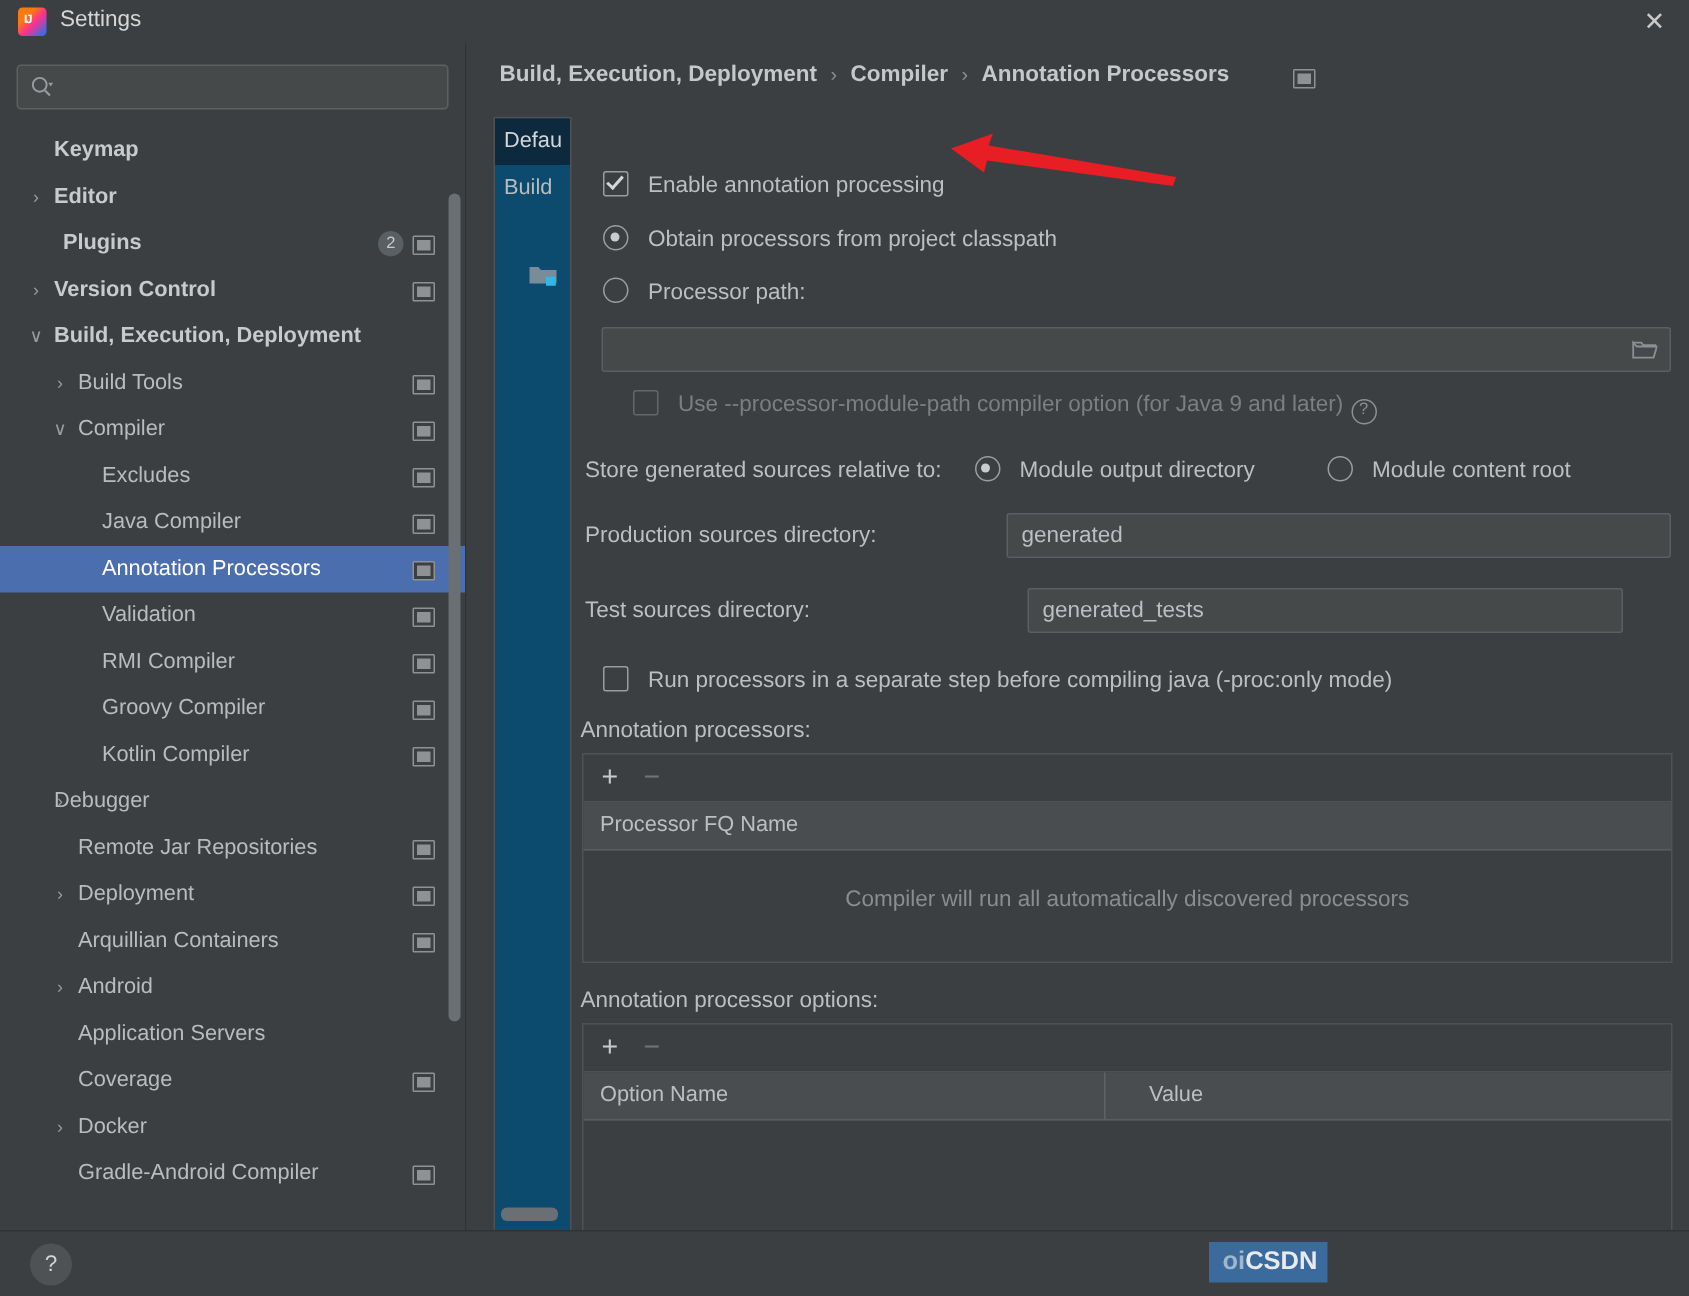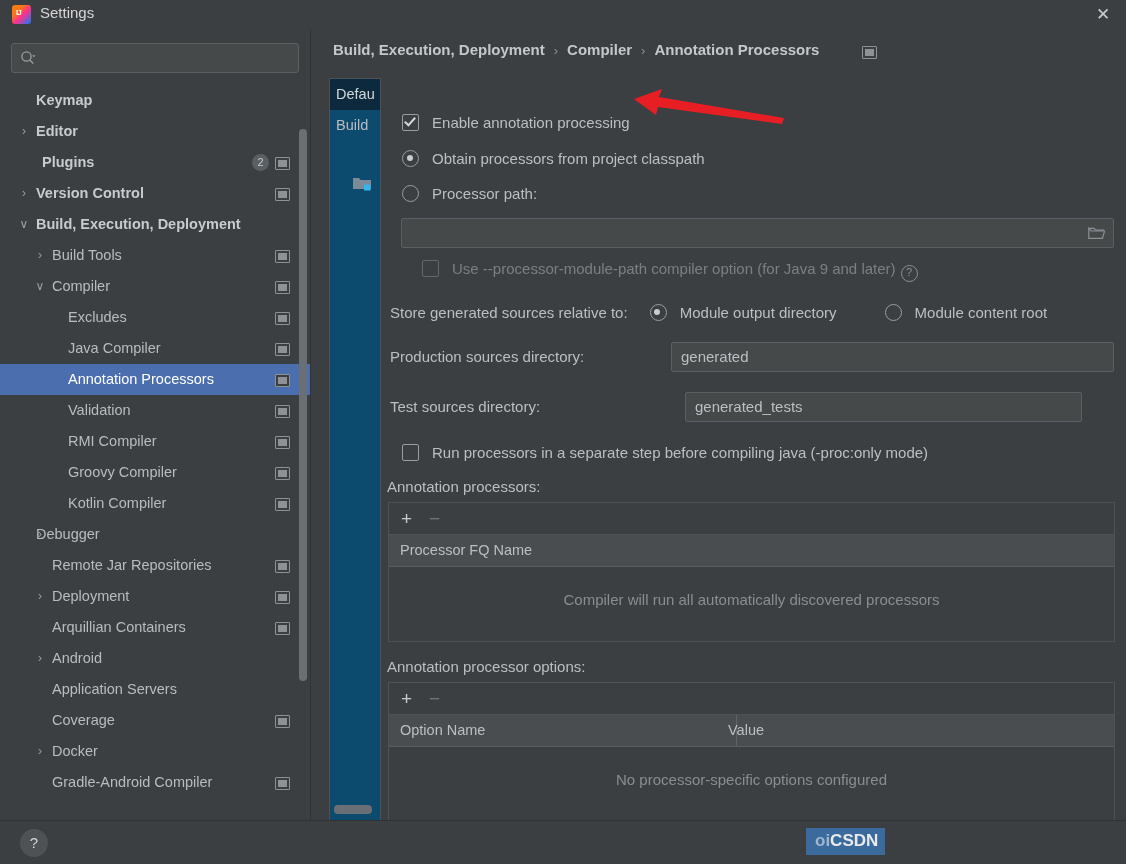--- a/index.html
+++ b/index.html
@@ -247,23 +247,22 @@
         <span class="plain">Annotation processor options:</span>
       </div>
       <div class="tbl" style="left:-1px;top:604px;width:727px;height:140px;">
         <div class="tbl-toolbar">
           <span class="tb-plus">+</span>
           <span class="tb-minus">−</span>
         </div>
         <div class="tbl-head">
           <span class="th" style="left:0;">Option Name</span>
           <span class="th-div" style="left:347px;"></span>
-          <span class="th" style="left:328px;">Value</span>
-        </div>
-        <div class="tbl-empty" style="padding-top:24px;">No processor-specific options configured</div>
+          <span class="th" style="left:366px;">Value</span>
+        </div>
       </div>
 
     </div>
   </div>
 
   <div class="bottombar">
     <div class="helpbtn">?</div>
   </div>
 
   <div class="wm">

